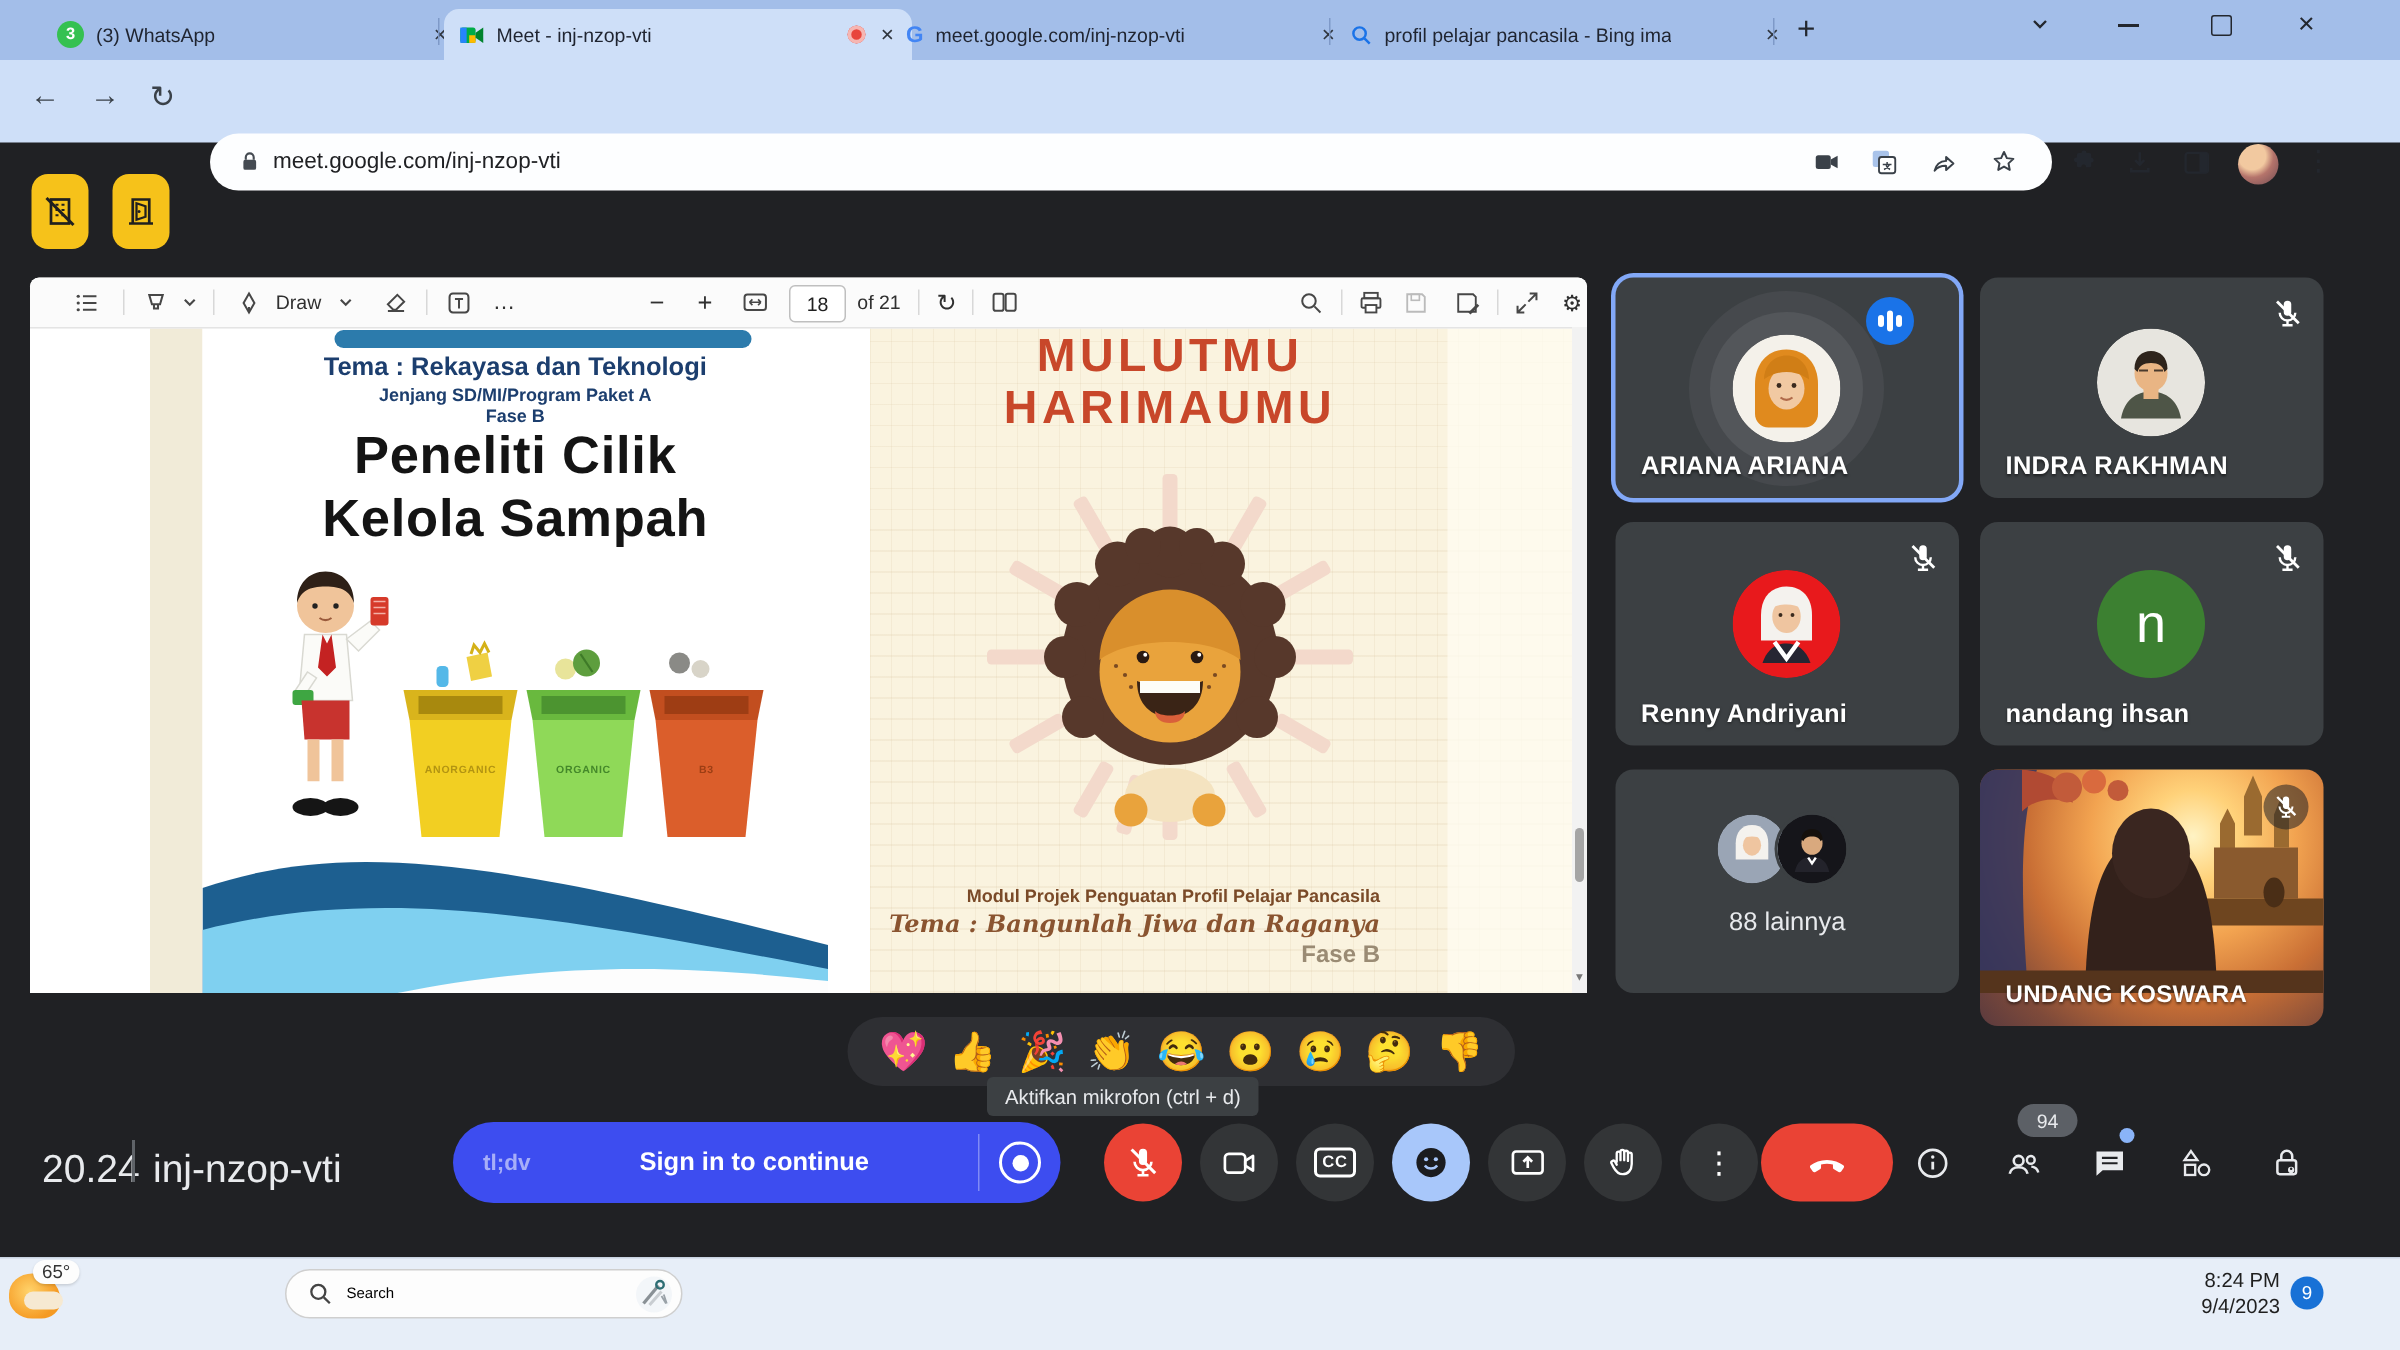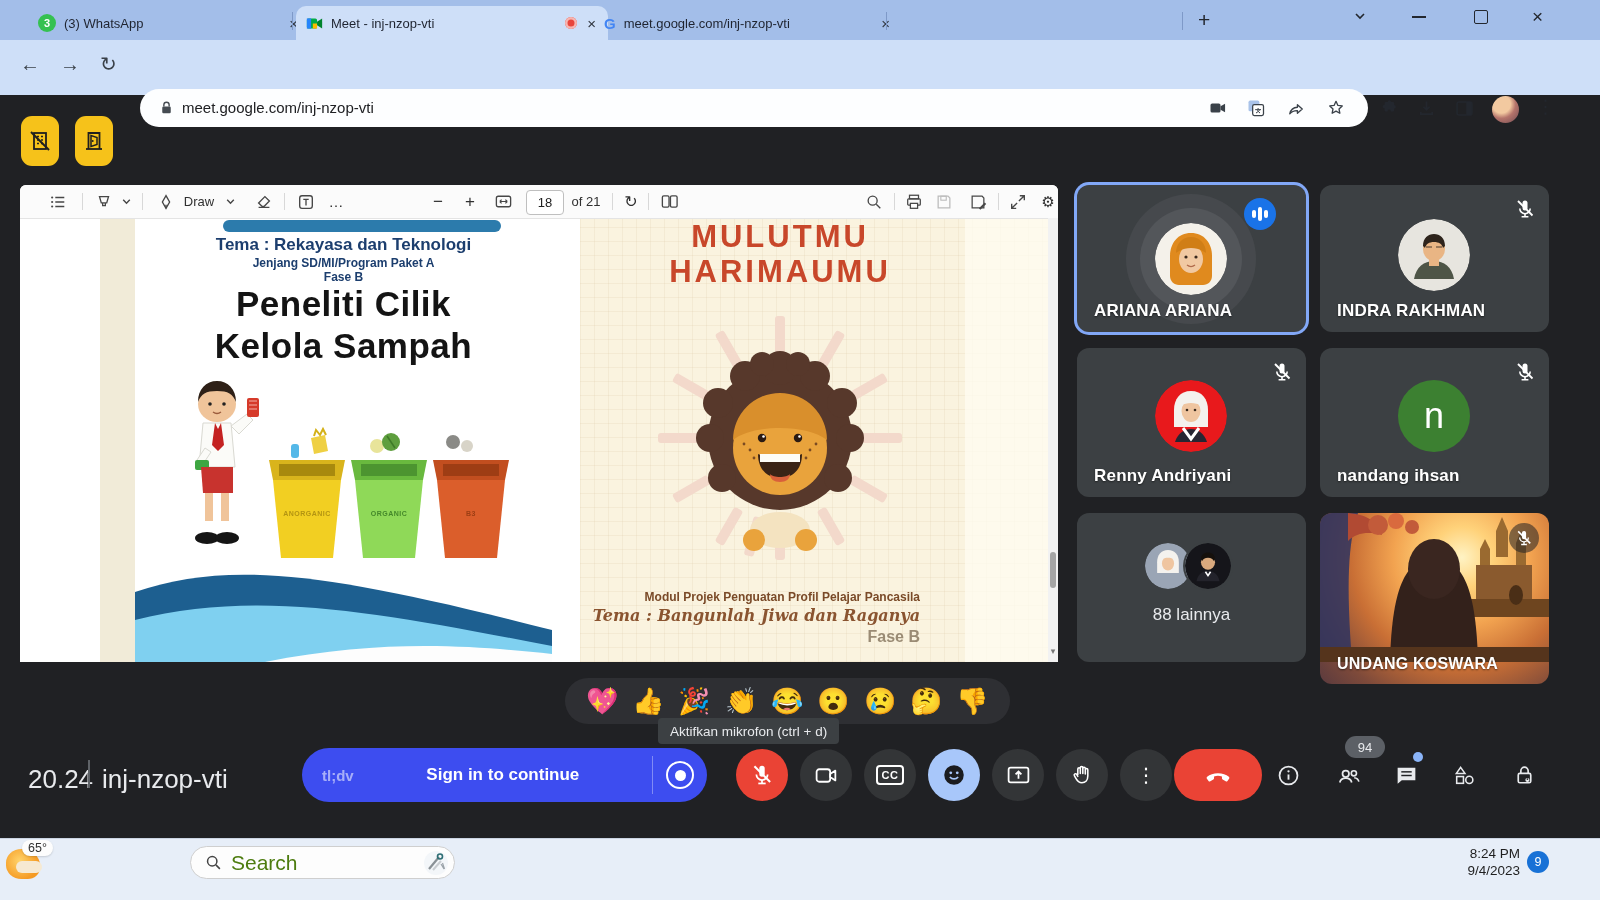--- a/index.html
+++ b/index.html
@@ -74,20 +74,30 @@
       <span class="ell" style="margin-left:8px;max-width:180px;">Meet - inj-nzop-vti</span>
       <span style="margin-left:auto;width:12px;height:12px;border-radius:50%;background:#E8453C;box-shadow:inset 0 0 0 2.5px #F6B6B2;"></span>
       <span class="tclose" style="margin-left:8px;">×</span>
     </div>
     <div class="abs tab inactive" style="left:594px;width:288px;">
       <span style="font-size:15px;font-weight:700;color:#4285F4;">G</span>
       <span class="ell" style="margin-left:8px;max-width:200px;">meet.google.com/inj-nzop-vti</span>
       <span class="tclose">×</span>
     </div>
     <div class="abs tabdiv" style="left:886px;"></div>
+    <div class="abs tab inactive" style="left:890px;width:288px;">
+      <span class="wicon">
+          <svg width="15" height="15" viewBox="0 0 20 20">
+            <circle cx="8.5" cy="8.5" r="5.5" fill="none" stroke="#1A73E8" stroke-width="2.2"></circle>
+            <line x1="12.8" y1="12.8" x2="17.5" y2="17.5" stroke="#1A73E8" stroke-width="2.2"></line>
+          </svg>
+        </span>
+      <span class="ell" style="margin-left:8px;max-width:200px;">profil pelajar pancasila - Bing ima</span>
+      <span class="tclose">×</span>
+    </div>
     <div class="abs tabdiv" style="left:1182px;"></div>
     <div class="abs" style="left:1198px;top:8px;font-size:21px;color:#23272E;">+</div>
     <div class="abs" style="left:1352px;top:8px;"><svg width="16" height="16" viewBox="0 0 16 16">
           <polyline points="4,6 8,10 12,6" fill="none" stroke="#23272E" stroke-width="1.6"></polyline>
         </svg></div>
     <div class="abs" style="left:1412px;top:16px;width:14px;height:2px;background:#23272E;"></div>
     <div class="abs" style="left:1474px;top:10px;width:12px;height:12px;border:1.8px solid #23272E;border-radius:2px;"></div>
     <div class="abs" style="left:1532px;top:6px;font-size:19px;color:#23272E;">×</div>
   </div>
 
@@ -659,21 +669,21 @@
     <div class="abs" style="left:16px;top:22px;width:26px;height:12px;border-radius:8px;background:#F6E9D2;"></div>
     <div class="abs" style="left:22px;top:1px;padding:1px 6px;border-radius:9px;background:#FDFDFD;font-size:12.5px;color:#333;box-shadow:0 1px 2px rgba(0,0,0,.15);"><span>65°</span></div>
 
     <div class="abs" style="left:190px;top:7px;width:265px;height:33px;border-radius:17px;background:#FDFDFD;border:1px solid #CFCFCF;display:flex;align-items:center;box-sizing:border-box;">
       <span class="wicon" style="margin-left:14px;">
           <svg width="17" height="17" viewBox="0 0 20 20">
             <circle cx="8.5" cy="8.5" r="5.5" fill="none" stroke="#444" stroke-width="1.8"></circle>
             <line x1="12.8" y1="12.8" x2="17.5" y2="17.5" stroke="#444" stroke-width="1.8"></line>
           </svg>
         </span>
-      <span style="margin-left:9px;font-size:21px;color:#4d7c0f;">Search</span>
+      <span style="margin-left:9px;font-size:10px;color:#000000;">Search</span>
       <span style="margin-left:auto;margin-right:5px;" class="wicon">
         <svg width="26" height="26" viewBox="0 0 26 26">
             <circle cx="13" cy="13" r="12" fill="#F3F6F9"></circle>
             <path d="M6 19L16 7" stroke="#8A9196" stroke-width="2.2"></path>
             <circle cx="17" cy="6.5" r="2.5" fill="none" stroke="#2E6E74" stroke-width="1.6"></circle>
             <path d="M10 20l8-9" stroke="#C9CDD1" stroke-width="2"></path>
             <path d="M18 14l3 5M19.5 13l2 6" stroke="#9AA2A8" stroke-width="1.2"></path>
           </svg>
       </span>
     </div>

